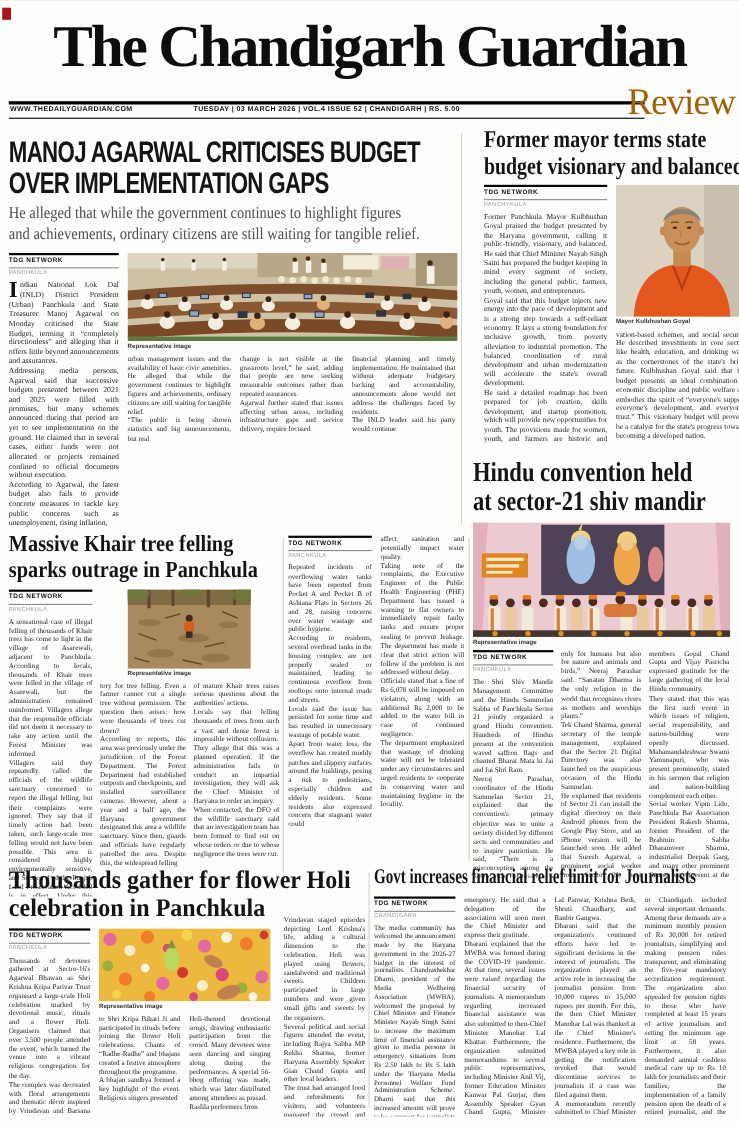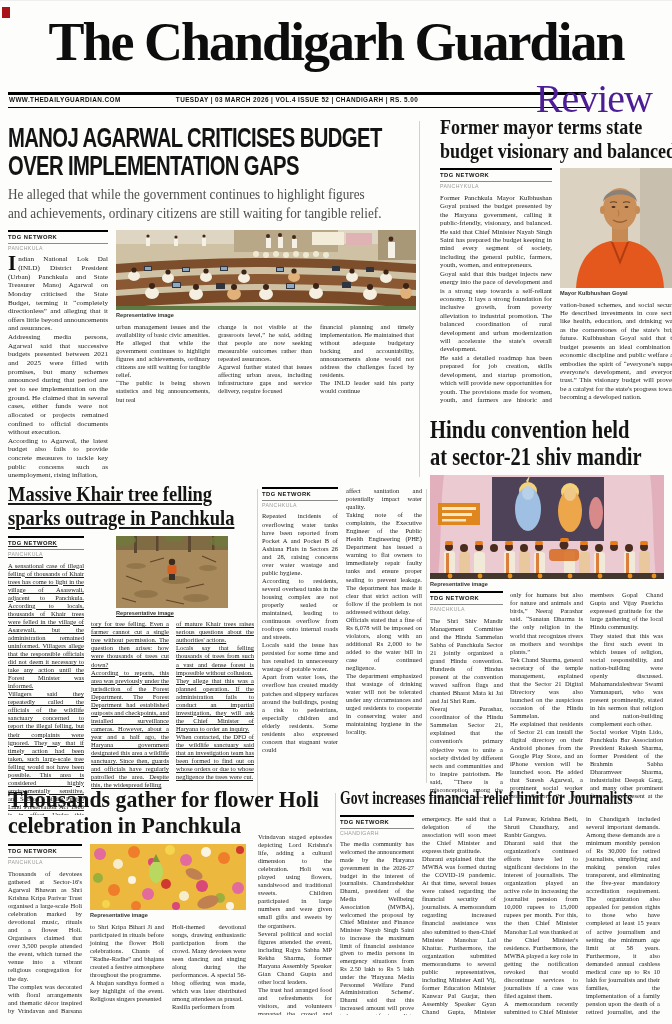--- a/index.html
+++ b/index.html
@@ -8,21 +8,21 @@
   .abs{position:absolute;}
   
   .corner-mark{position:absolute;left:2px;top:6px;width:8px;height:11px;background:#a81418;}
   .masthead{position:absolute;left:0;top:12px;width:672px;text-align:center;
             font-weight:bold;font-size:54px;letter-spacing:-2px;color:#0d0d0d;line-height:1.1;}
   .rule-thick{position:absolute;left:8px;top:91px;width:578px;height:2.6px;background:#000;}
   .rule-thin{position:absolute;left:8px;top:106px;width:578px;height:1px;background:#000;}
   .info-url{position:absolute;left:9px;top:95px;font:bold 6.4px/1.2 "Liberation Sans",sans-serif;letter-spacing:.4px;color:#111;}
   .info-date{position:absolute;left:8px;top:95px;width:578px;text-align:center;
              font:bold 6.4px/1.2 "Liberation Sans",sans-serif;letter-spacing:.4px;color:#111;}
-  .review{position:absolute;right:20px;top:74px;font-size:40px;color:#4c1d95;letter-spacing:-1px;}
+  .review{position:absolute;right:4px;top:74px;font-size:34px;color:#a16207;letter-spacing:-1px;}
   
   .hl{white-space:pre-line;color:#141414;}
   .cx72{transform:scaleX(.72);transform-origin:left top;width:138.8%;}
   .cx75{transform:scaleX(.75);transform-origin:left top;width:133.3%;}
   .cx82{transform:scaleX(.82);transform-origin:left top;width:121.9%;}
   .cx88{transform:scaleX(.88);transform-origin:left top;width:113.6%;}
   .cx95{transform:scaleX(.95);transform-origin:left top;width:105.2%;}
   .byline{border-top:2px solid #000;margin-bottom:3px;}
   .byline .net{display:block;font:bold 5.8px/1.5 "Liberation Sans",sans-serif;letter-spacing:.5px;
                color:#111;border-bottom:.5px solid #8a8a8a;padding:1px 0;}
@@ -53,21 +53,21 @@
   .mycol2{width:120px;flex:none;}
   .mycol1 .coltext,.mycol2 .coltext{font-size:6.8px;}
   .photo-mayor{height:120px;}
   
   #hindu{left:430px;top:415px;width:234px;height:382px;overflow:hidden;}
   .h-hindu{font-size:25px;line-height:1.08;font-weight:600;}
   .photo-hindu{height:104px;margin-top:5px;}
   .hindu-cols{display:flex;gap:7px;margin-top:3px;}
   .hc{width:73px;flex:none;}
   
-  #khair{left:8px;top:482px;width:246px;height:332px;overflow:hidden;text-decoration:underline;}
+  #khair{left:8px;top:482px;width:246px;height:332px;overflow:hidden;}
   .h-khair{font-size:21px;line-height:1.12;font-weight:600;}
   .khair-body{display:flex;gap:7px;margin-top:6px;}
   .kcol1{width:76px;flex:none;}
   .kright{width:163px;flex:none;}
   .photo-khair{width:112px;height:72px;margin-left:25px;}
   .kcap{margin-left:25px;}
   .kcols{display:flex;gap:7px;margin-top:3px;}
   .kc{width:78px;flex:none;}
   
   #phe{left:262px;top:482px;width:160px;height:332px;overflow:hidden;}

